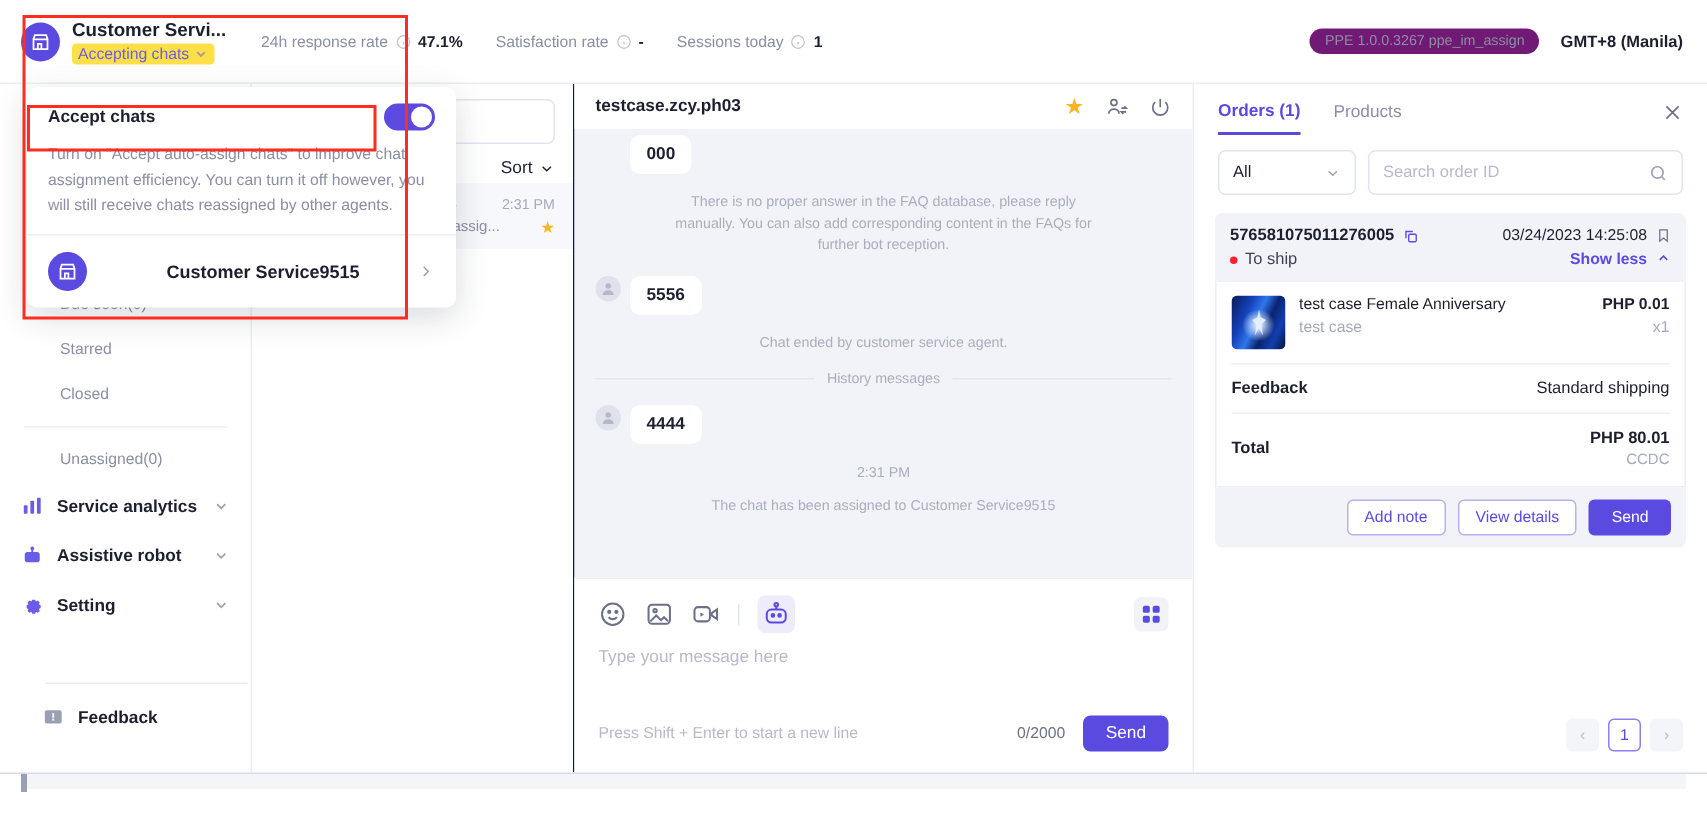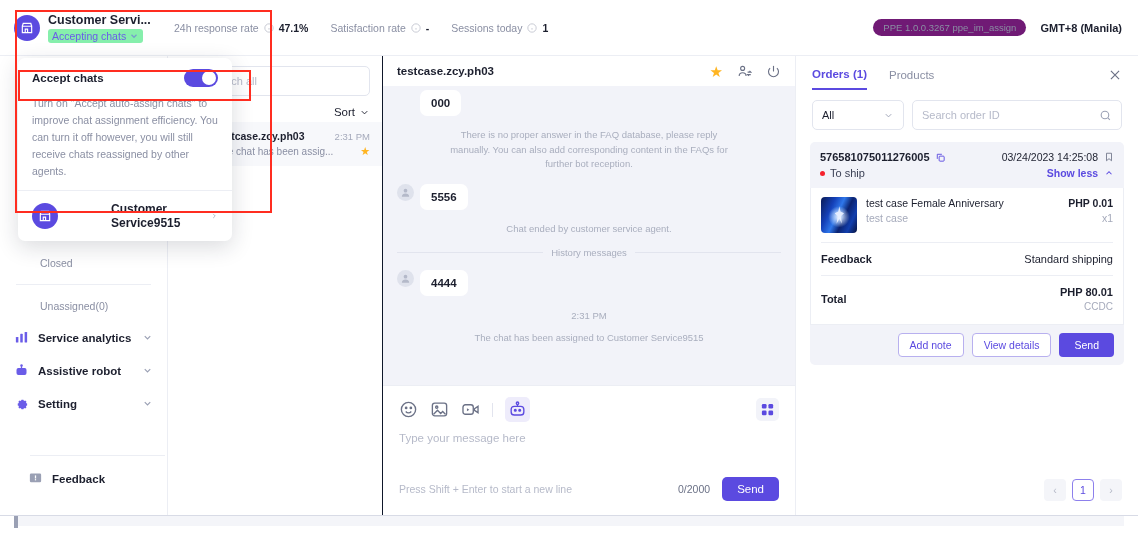--- a/index.html
+++ b/index.html
@@ -31,21 +31,21 @@
     display: flex; align-items: center; justify-content: center;
     flex: 0 0 26px;
   }
   .avatar svg { width: 14px; height: 14px; }
   .agent-text { display: flex; flex-direction: column; gap: 2px; min-width: 0; }
   .agent-name {
     font-size: 12.5px; font-weight: bold; color: #1c1f2e;
     white-space: nowrap; overflow: hidden; text-overflow: ellipsis; max-width: 112px;
   }
   .agent-status {
-    font-size: 10.5px; color: #6a5ce8; background: #86efac;
+    font-size: 10.5px; color: #6a5ce8; background: #fde047;
     border-radius: 3px; padding: 1px 4px; display: inline-flex;
     align-items: center; gap: 3px; align-self: flex-start;
   }
 
   .metrics { display: flex; align-items: center; gap: 22px; padding-left: 6px; flex: 1; }
   .metric { display: flex; align-items: center; gap: 5px; font-size: 10.5px; color: #8a8fa3; }
   .metric b { color: #1c1f2e; font-size: 10.5px; }
   .info-ic { width: 10px; height: 10px; opacity: .55; }
 
   .topright { display: flex; align-items: center; gap: 14px; padding-right: 16px; }
@@ -236,21 +236,21 @@
   .pager { margin-top: auto; display: flex; justify-content: flex-end; gap: 6px; padding: 0 16px 14px 0; }
   .pg {
     width: 22px; height: 22px; border-radius: 4px; background: #f4f5f9;
     display: flex; align-items: center; justify-content: center;
     font-size: 10.5px; color: #b6bac9;
   }
   .pg.cur { background: #fff; border: 1px solid #8d80ec; color: #5b4ae0; }
 
   
   .popover {
-    position: absolute; left: 18px; top: 58px; width: 214px;
+    position: absolute; left: 18px; top: 58px; width: 286px;
     background: #ffffff; border-radius: 7px;
     box-shadow: 0 6px 22px rgba(25,28,48,.16);
     z-index: 40;
   }
   .pop-top { padding: 11px 14px 10px 14px; }
   .pop-toprow { display: flex; align-items: center; }
   .pop-title { font-size: 11.5px; font-weight: bold; color: #1c1f2e; }
   .toggle {
     margin-left: auto; width: 34px; height: 18px; border-radius: 9px;
     background: #5b4ae0; position: relative;

